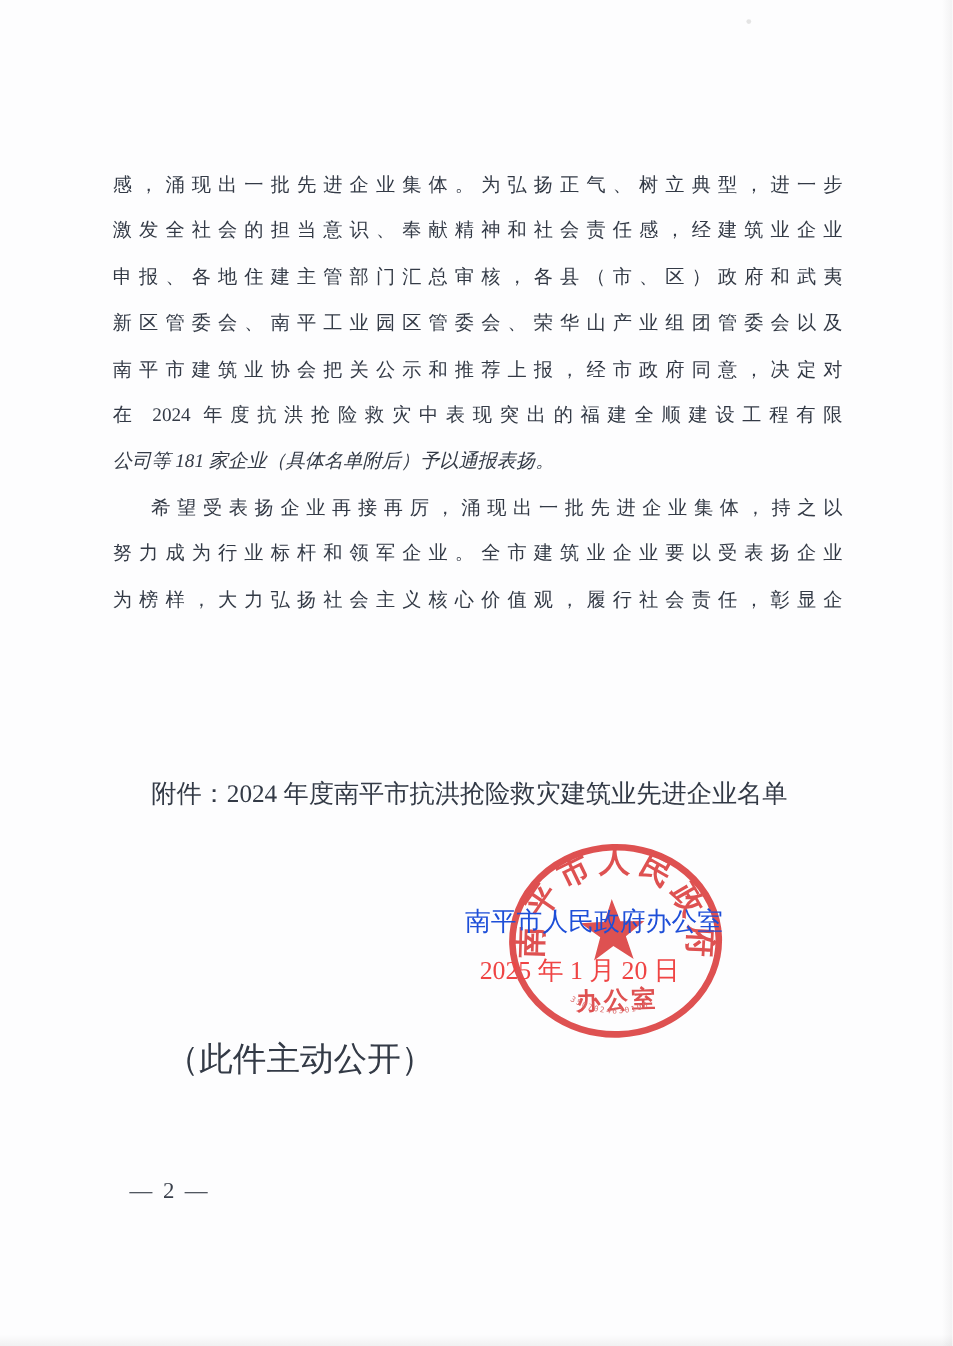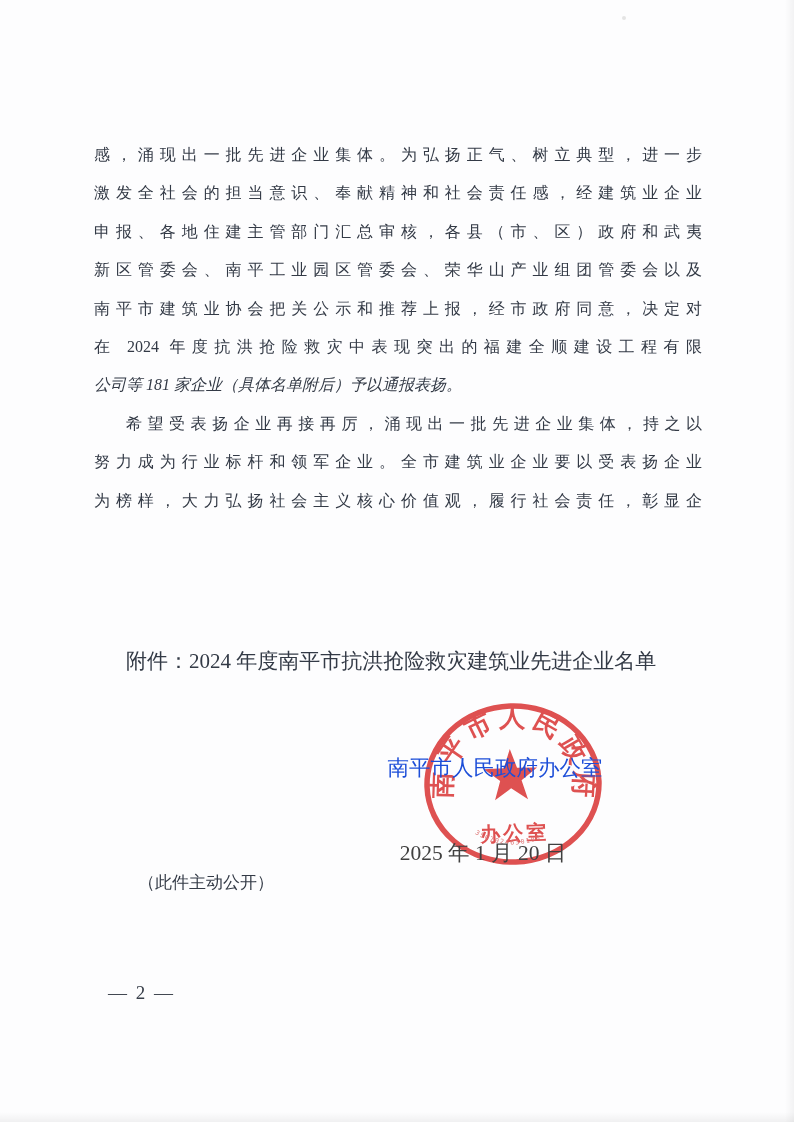--- a/index.html
+++ b/index.html
@@ -37,35 +37,35 @@
   }
 
   .signature{
     position:absolute;left:370px;top:756px;width:250px;
     font-size:21.5px;line-height:24px;text-align:center;
     color:#1d4ed8;z-index:3;
   }
   .date{
     position:absolute;left:358px;top:797px;width:250px;
     font-size:21.5px;line-height:24px;text-align:center;
-    color:#404040;z-index:3;margin-top:44px;
+    color:#ef4444;z-index:3;
   }
 
   .seal{
     position:absolute;left:420px;top:700px;width:186px;height:168px;
     z-index:2;opacity:0.92;transform:rotate(-2deg);
   }
   .seal .arc-text{font-size:26px;letter-spacing:5.5px;fill:#dc4343;
     font-family:"Liberation Serif","DejaVu Serif",serif;font-weight:bold;}
   .seal .inner-text{font-size:20px;letter-spacing:3px;fill:#dc4343;
     font-family:"Liberation Serif","DejaVu Serif",serif;font-weight:bold;}
   .seal .serial-text{font-size:6.5px;letter-spacing:1.4px;fill:#d96262;
     font-family:"DejaVu Sans Mono","Liberation Mono",monospace;}
 
-  .note{position:absolute;left:138px;top:869px;font-size:17px;line-height:30px;font-family:Liberation Mono, monospace;}
+  .note{position:absolute;left:138px;top:869px;font-size:28px;line-height:30px;}
   .pageno{position:absolute;left:108px;top:982px;font-size:19px;
     letter-spacing:2px;color:#3a404b;}
 </style>
 </head>
 <body>
 
 <div class="page">
 
   <div class="scan-dot"></div>
 

